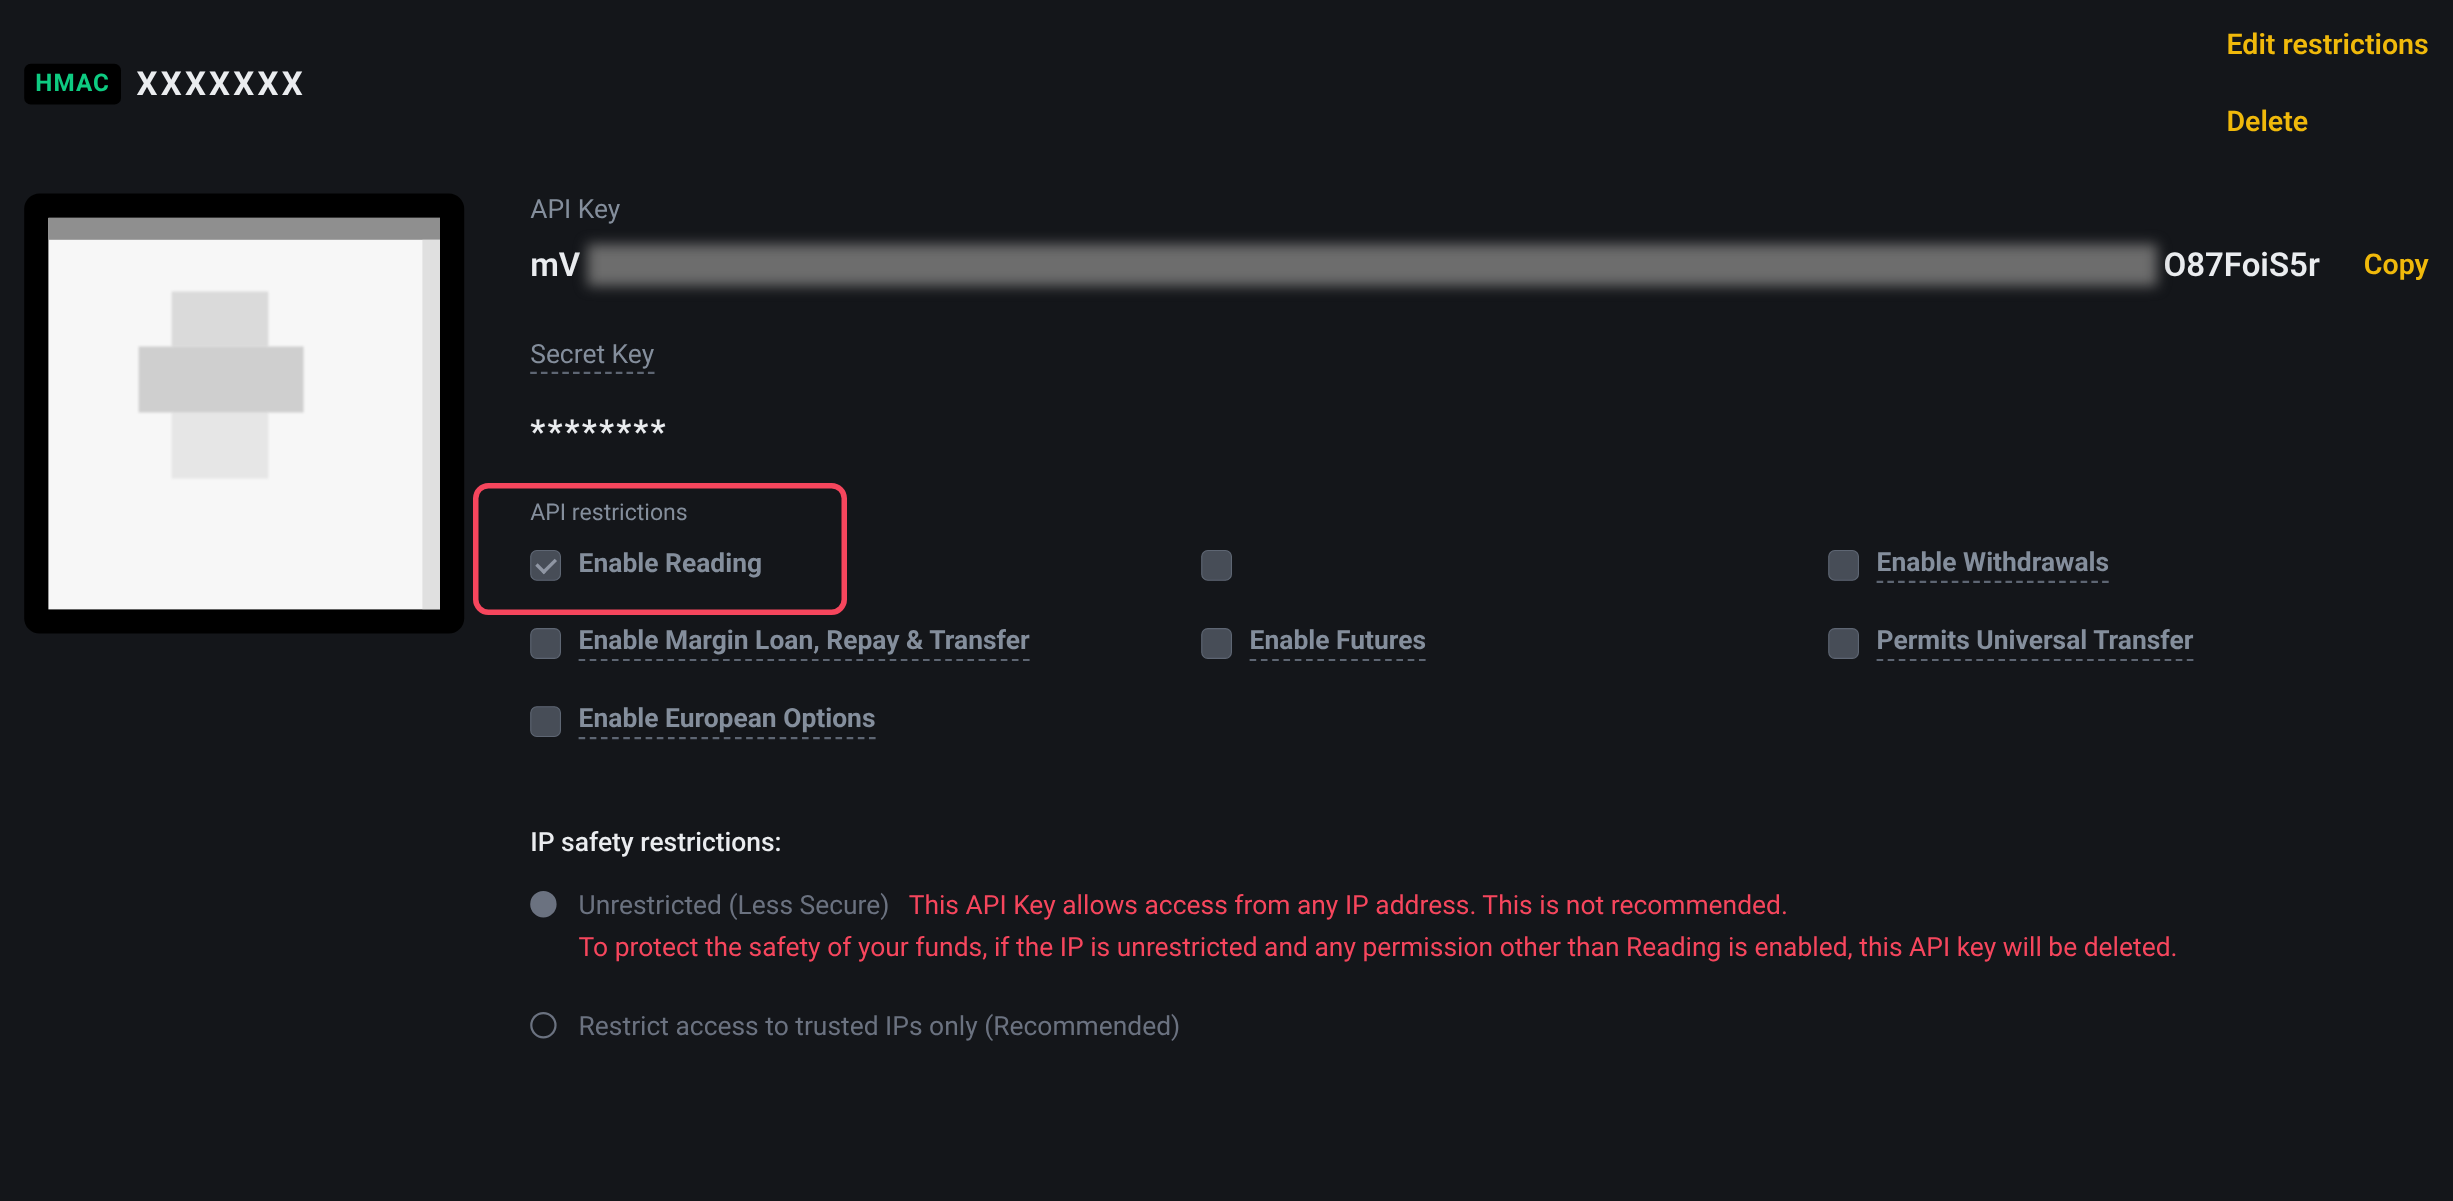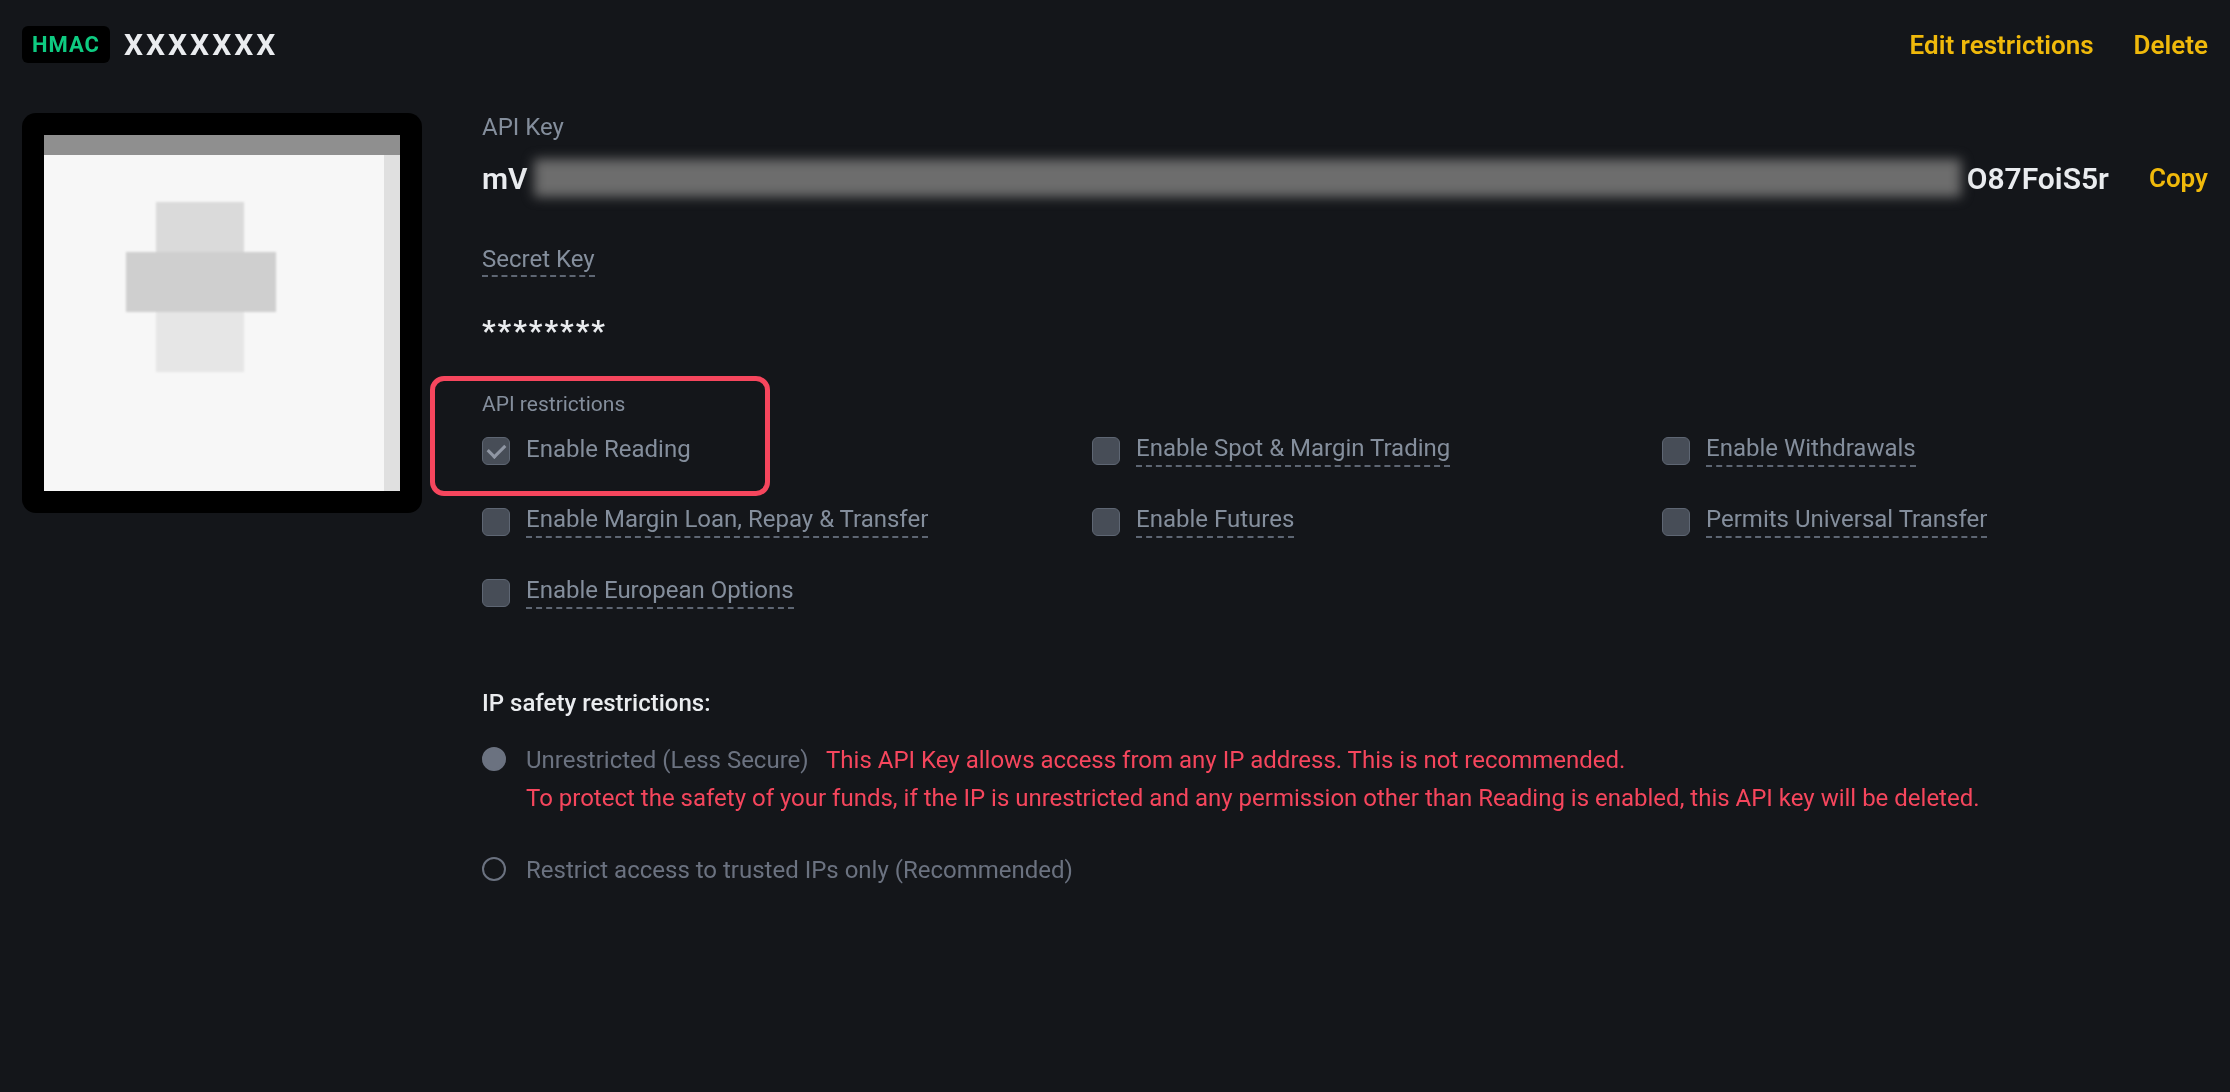--- a/index.html
+++ b/index.html
@@ -54,20 +54,21 @@
   }
   .key-name {
     font-size: 30px;
     font-weight: 700;
     letter-spacing: 3px;
     color: var(--text-primary);
   }
   .header-actions {
     display: flex;
     gap: 40px;
+    flex-direction: column;
   }
   .link-yellow {
     color: var(--text-yellow);
     font-weight: 600;
     font-size: 26px;
     cursor: pointer;
   }
 
   
   .body-row {
@@ -188,20 +189,21 @@
     display: inline-block;
     min-width: 340px;
   }
   .restrictions-grid {
     display: grid;
     grid-template-columns: 600px 560px 1fr;
     row-gap: 38px;
     column-gap: 10px;
     margin-left: -24px;
     padding-left: 24px;
+    font-weight: bold;
   }
   .check-cell {
     display: flex;
     align-items: center;
     gap: 16px;
   }
   .checkbox {
     width: 28px;
     height: 28px;
     border-radius: 6px;
@@ -326,21 +328,20 @@
         <div class="section-title">API restrictions</div>
 
         <div class="restrictions-grid">
 
           <div class="check-cell">
             <span class="checkbox checked"></span>
             <span class="check-label no-dash">Enable Reading</span>
           </div>
           <div class="check-cell">
             <span class="checkbox"></span>
-            <span class="check-label">Enable Spot &amp; Margin Trading</span>
           </div>
           <div class="check-cell">
             <span class="checkbox"></span>
             <span class="check-label">Enable Withdrawals</span>
           </div>
 
           <div class="check-cell">
             <span class="checkbox"></span>
             <span class="check-label">Enable Margin Loan, Repay &amp; Transfer</span>
           </div>

